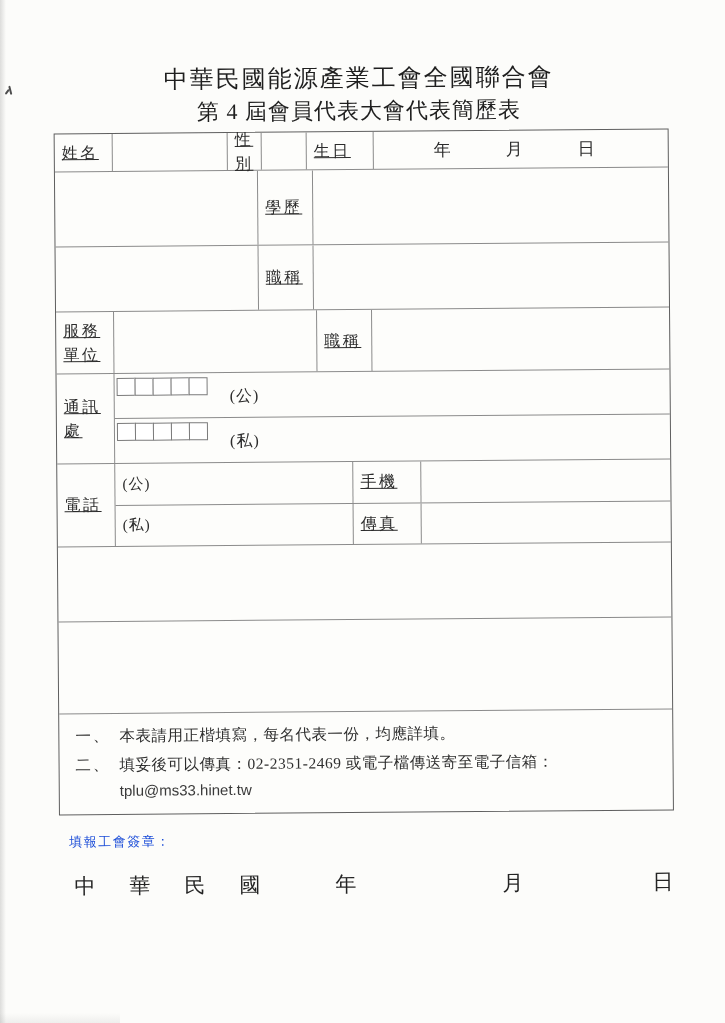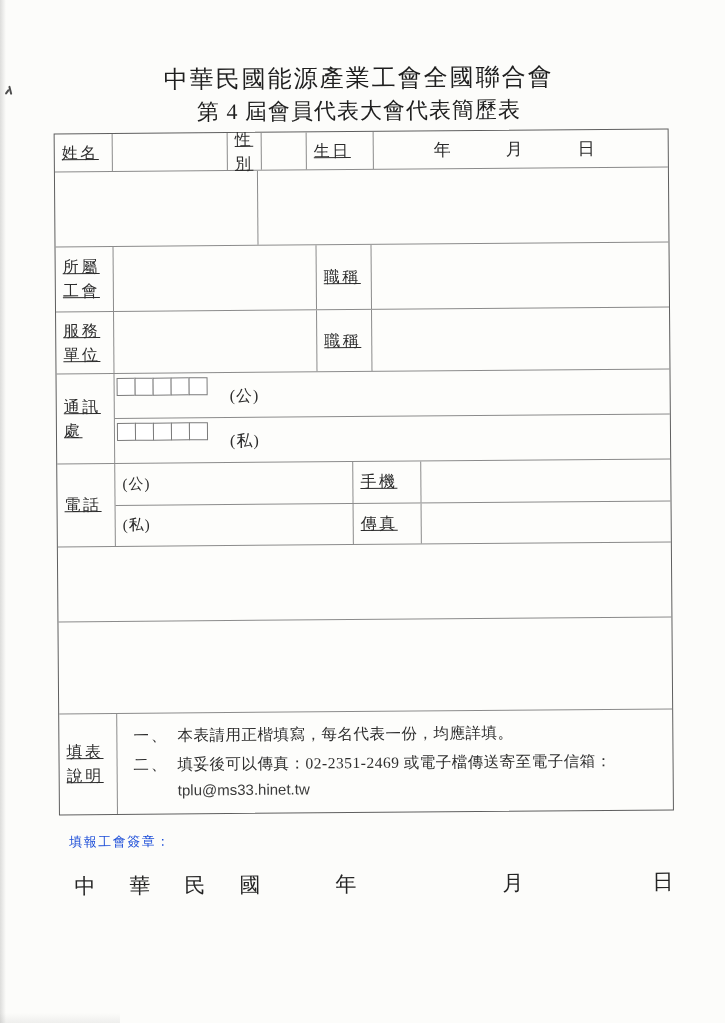--- a/index.html
+++ b/index.html
@@ -107,26 +107,25 @@
         <div class="cell lab w-d">生日</div>
         <div class="cell date grow noR">
           <span>年</span>
           <span>月</span>
           <span>日</span>
         </div>
       </div>
 
       <div class="row r2">
         <div class="cell w-e"></div>
+        <div class="cell lab w-f">學歷</div>
         <div class="cell grow noR"></div>
       </div>
 
       <div class="row r3">
-        <div class="cell lab w-lab">所屬
-工會</div>
         <div class="cell w-e"></div>
         <div class="cell lab w-f">職稱</div>
         <div class="cell grow noR"></div>
       </div>
 
       <div class="row r4">
         <div class="cell lab w-lab">服務
 單位</div>
         <div class="cell w-e"></div>
         <div class="cell lab w-f">職稱</div>
@@ -177,22 +176,20 @@
 
       <div class="row r7">
         <div class="cell grow noR"></div>
       </div>
 
       <div class="row r8">
         <div class="cell grow noR"></div>
       </div>
 
       <div class="row r9">
-        <div class="cell lab w-lab">填表
-說明</div>
         <div class="notes">
           <div class="note">
             <span class="nnum">一、</span>
             <span class="ntext">本表請用正楷填寫，每名代表一份，均應詳填。</span>
           </div>
           <div class="note">
             <span class="nnum">二、</span>
             <span class="ntext">填妥後可以傳真：02-2351-2469 或電子檔傳送寄至電子信箱：</span>
           </div>
           <div class="email">tplu@ms33.hinet.tw</div>

